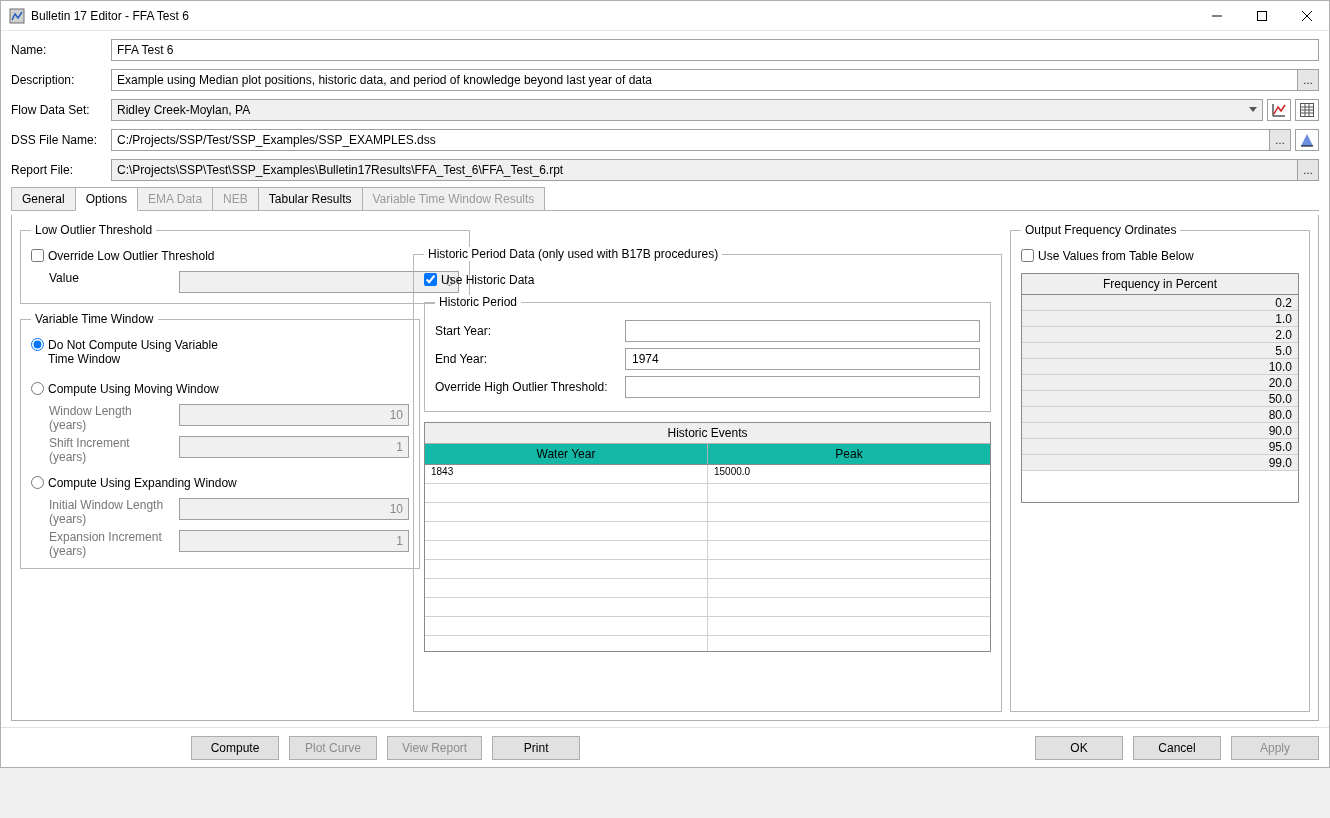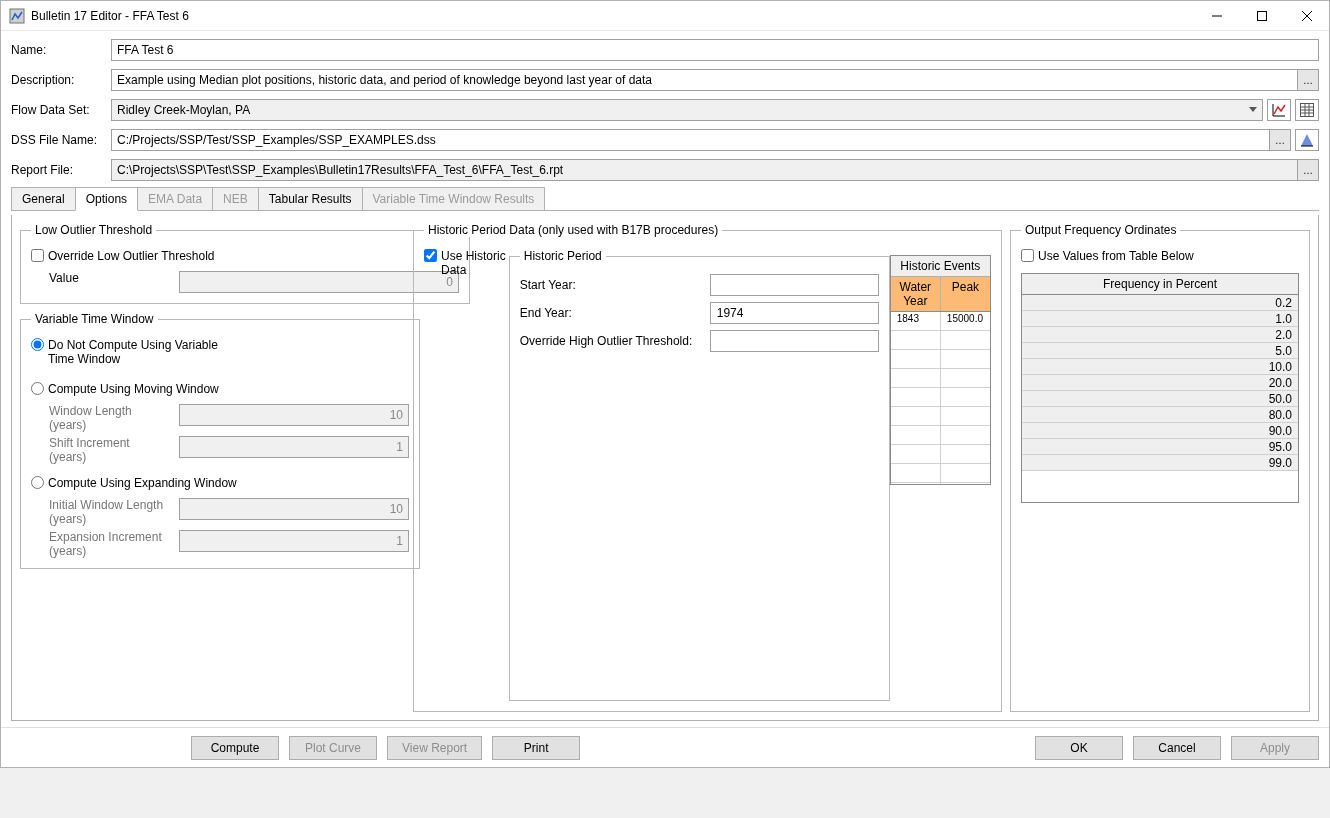--- a/index.html
+++ b/index.html
@@ -213,21 +213,21 @@
   }
   .he-title {
     text-align: center;
     background: #efefef;
     border-bottom: 1px solid #b0b0b0;
     padding: 3px;
     font-size: 12px;
   }
   .he-head {
     display: flex;
-    background: #fdba74;
+    background: #14b8a6;
     border-bottom: 1px solid #8b8b8b;
   }
   .he-head > div {
     flex: 1;
     text-align: center;
     padding: 3px;
     font-size: 12px;
     border-right: 1px solid #b0b0b0;
   }
   .he-head > div:last-child { border-right: none; }
@@ -441,21 +441,21 @@
             <input class="small-input" value="10" style="">
           </div>
           <div class="subfield">
             <div class="sub-label">Expansion Increment (years)</div>
             <input class="small-input" value="1" style="">
           </div>
         </fieldset>
       </div>
 
       <div class="col-mid">
-        <fieldset class="groupbox" style="flex:1; display:flex; flex-direction:row;">
+        <fieldset class="groupbox" style="flex:1; display:flex; flex-direction:column;margin-top:24px;">
           <legend>Historic Period Data (only used with B17B procedures)</legend>
           <div class="check-row">
             <input type="checkbox" checked="" style="">
             <span>Use Historic Data</span>
           </div>
           <fieldset class="groupbox" style="margin-top:4px;">
             <legend>Historic Period</legend>
             <div class="hp-row">
               <div class="hp-label">Start Year:</div>
               <input class="hp-input" value="" style="">

